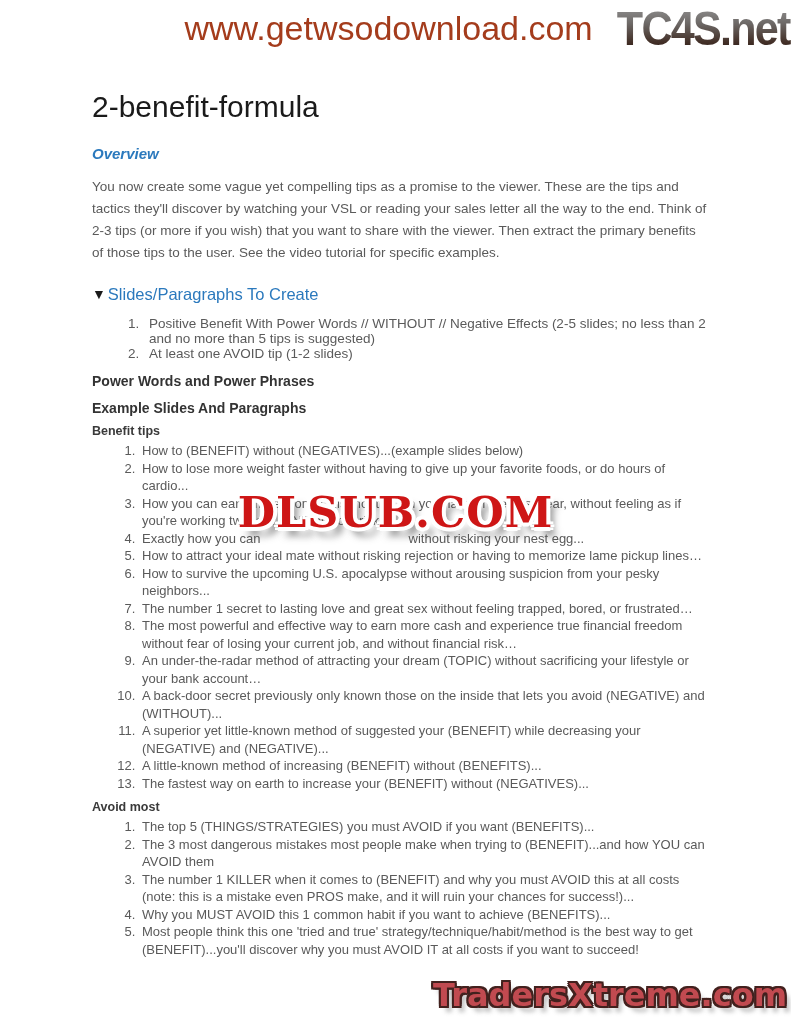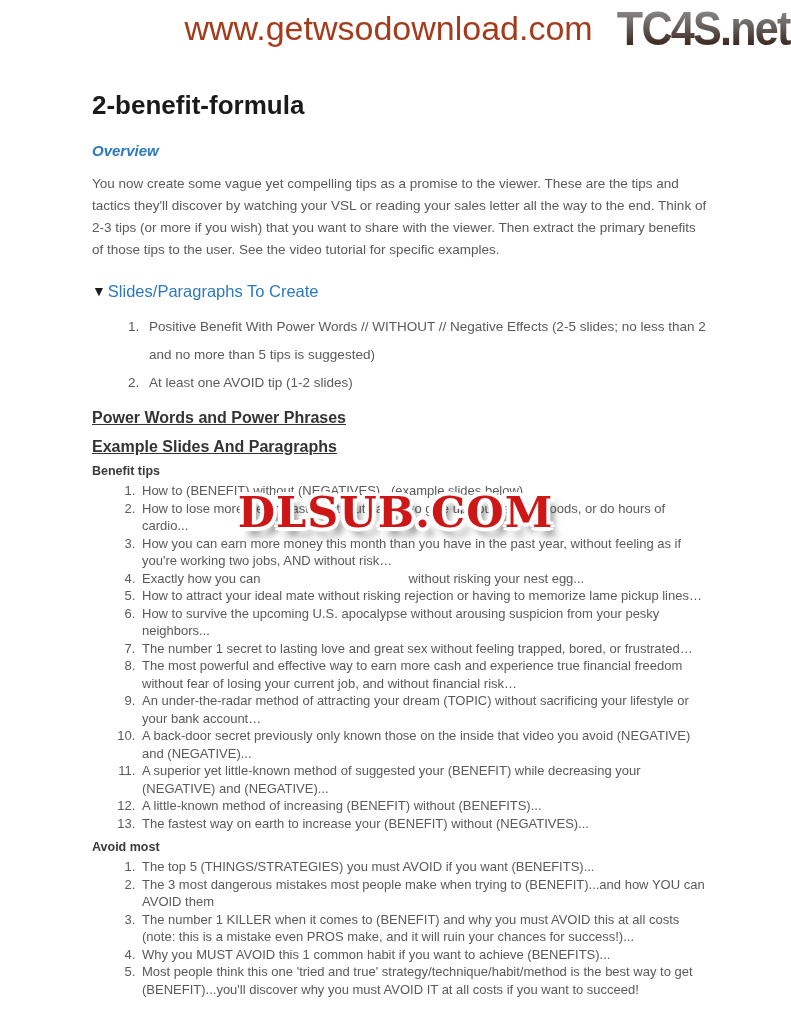--- a/index.html
+++ b/index.html
@@ -42,22 +42,22 @@
   }
 
   
   .content {
     margin-left: 92px;
     width: 618px;
     color: #5a5a5a;
   }
   .doc-title {
     margin-top: 36px;
-    font-size: 26px;
-    font-weight: 700;
+    font-size: 30px;
+    font-weight: 400;
     color: #1a1a1a;
     letter-spacing: 0px;
   }
   .h-overview {
     margin-top: 21px;
     font-size: 15px;
     font-weight: 700;
     color: #2b79bd;
     font-style: italic;
   }
@@ -77,29 +77,28 @@
   .h-slides .tri {
     color: #1a1a1a;
     font-size: 14px;
     margin-right: 2px;
     vertical-align: 1px;
   }
   ol.toplist {
     margin-top: 12px;
     padding-left: 51px;
     font-size: 13.5px;
-    line-height: 28px;
+    line-height: 15px;
     color: #5a5a5a;
   }
   ol.toplist li { padding-left: 6px; }
   .h-bold-lg {
-    font-size: 16px;
+    font-size: 14px;
     font-weight: 700;
     color: #333333;
-    text-decoration: underline;
   }
   .h-power { margin-top: 12px; }
   .h-example { margin-top: 11px; }
   .h-tips {
     margin-top: 8px;
     font-size: 12.5px;
     font-weight: 700;
     color: #3a3a3a;
   }
   ol.tiplist {
@@ -184,34 +183,35 @@
     <ol class="tiplist">
       <li>How to (BENEFIT) without (NEGATIVES)...(example slides below)</li>
       <li>How to lose more weight faster without having to give up your favorite foods, or do hours of cardio...</li>
       <li>How you can earn more money this month than you have in the past year, without feeling as if you're working two jobs, AND without risk…</li>
       <li>Exactly how you can&nbsp;&nbsp;&nbsp;&nbsp;&nbsp;&nbsp;&nbsp;&nbsp;&nbsp;&nbsp;&nbsp;&nbsp;&nbsp;&nbsp;&nbsp;&nbsp;&nbsp;&nbsp;&nbsp;&nbsp;&nbsp;&nbsp;&nbsp;&nbsp;&nbsp;&nbsp;&nbsp;&nbsp;&nbsp;&nbsp;&nbsp;&nbsp;&nbsp;&nbsp;&nbsp;&nbsp;&nbsp;&nbsp;&nbsp;&nbsp; without risking your nest egg...</li>
       <li>How to attract your ideal mate without risking rejection or having to memorize lame pickup lines…</li>
       <li>How to survive the upcoming U.S. apocalypse without arousing suspicion from your pesky neighbors...</li>
       <li>The number 1 secret to lasting love and great sex without feeling trapped, bored, or frustrated…</li>
       <li>The most powerful and effective way to earn more cash and experience true financial freedom without fear of losing your current job, and without financial risk…</li>
       <li>An under-the-radar method of attracting your dream (TOPIC) without sacrificing your lifestyle or your bank account…</li>
-      <li>A back-door secret previously only known those on the inside that video you avoid (NEGATIVE) and (NEGATIVE)...</li>
+      <li>A back-door secret previously only known those on the inside that lets you avoid (NEGATIVE) and (WITHOUT)...</li>
       <li>A superior yet little-known method of suggested your (BENEFIT) while decreasing your (NEGATIVE) and (NEGATIVE)...</li>
       <li>A little-known method of increasing (BENEFIT) without (BENEFITS)...</li>
       <li>The fastest way on earth to increase your (BENEFIT) without (NEGATIVES)...</li>
     </ol>
 
     <h4 class="h-tips">Avoid most</h4>
 
     <ol class="tiplist">
       <li>The top 5 (THINGS/STRATEGIES) you must AVOID if you want (BENEFITS)...</li>
       <li>The 3 most dangerous mistakes most people make when trying to (BENEFIT)...and how YOU can AVOID them</li>
       <li>The number 1 KILLER when it comes to (BENEFIT) and why you must AVOID this at all costs (note: this is a mistake even PROS make, and it will ruin your chances for success!)...</li>
       <li>Why you MUST AVOID this 1 common habit if you want to achieve (BENEFITS)...</li>
       <li>Most people think this one 'tried and true' strategy/technique/habit/method is the best way to get (BENEFIT)...you'll discover why you must AVOID IT at all costs if you want to succeed!</li>
     </ol>
 
   </div>
 
   <div class="dlsub-watermark">DLSUB.COM</div>
 
+  <div class="footer-watermark">TradersXtreme.com</div>
 
 </div>
 
 </body></html>

